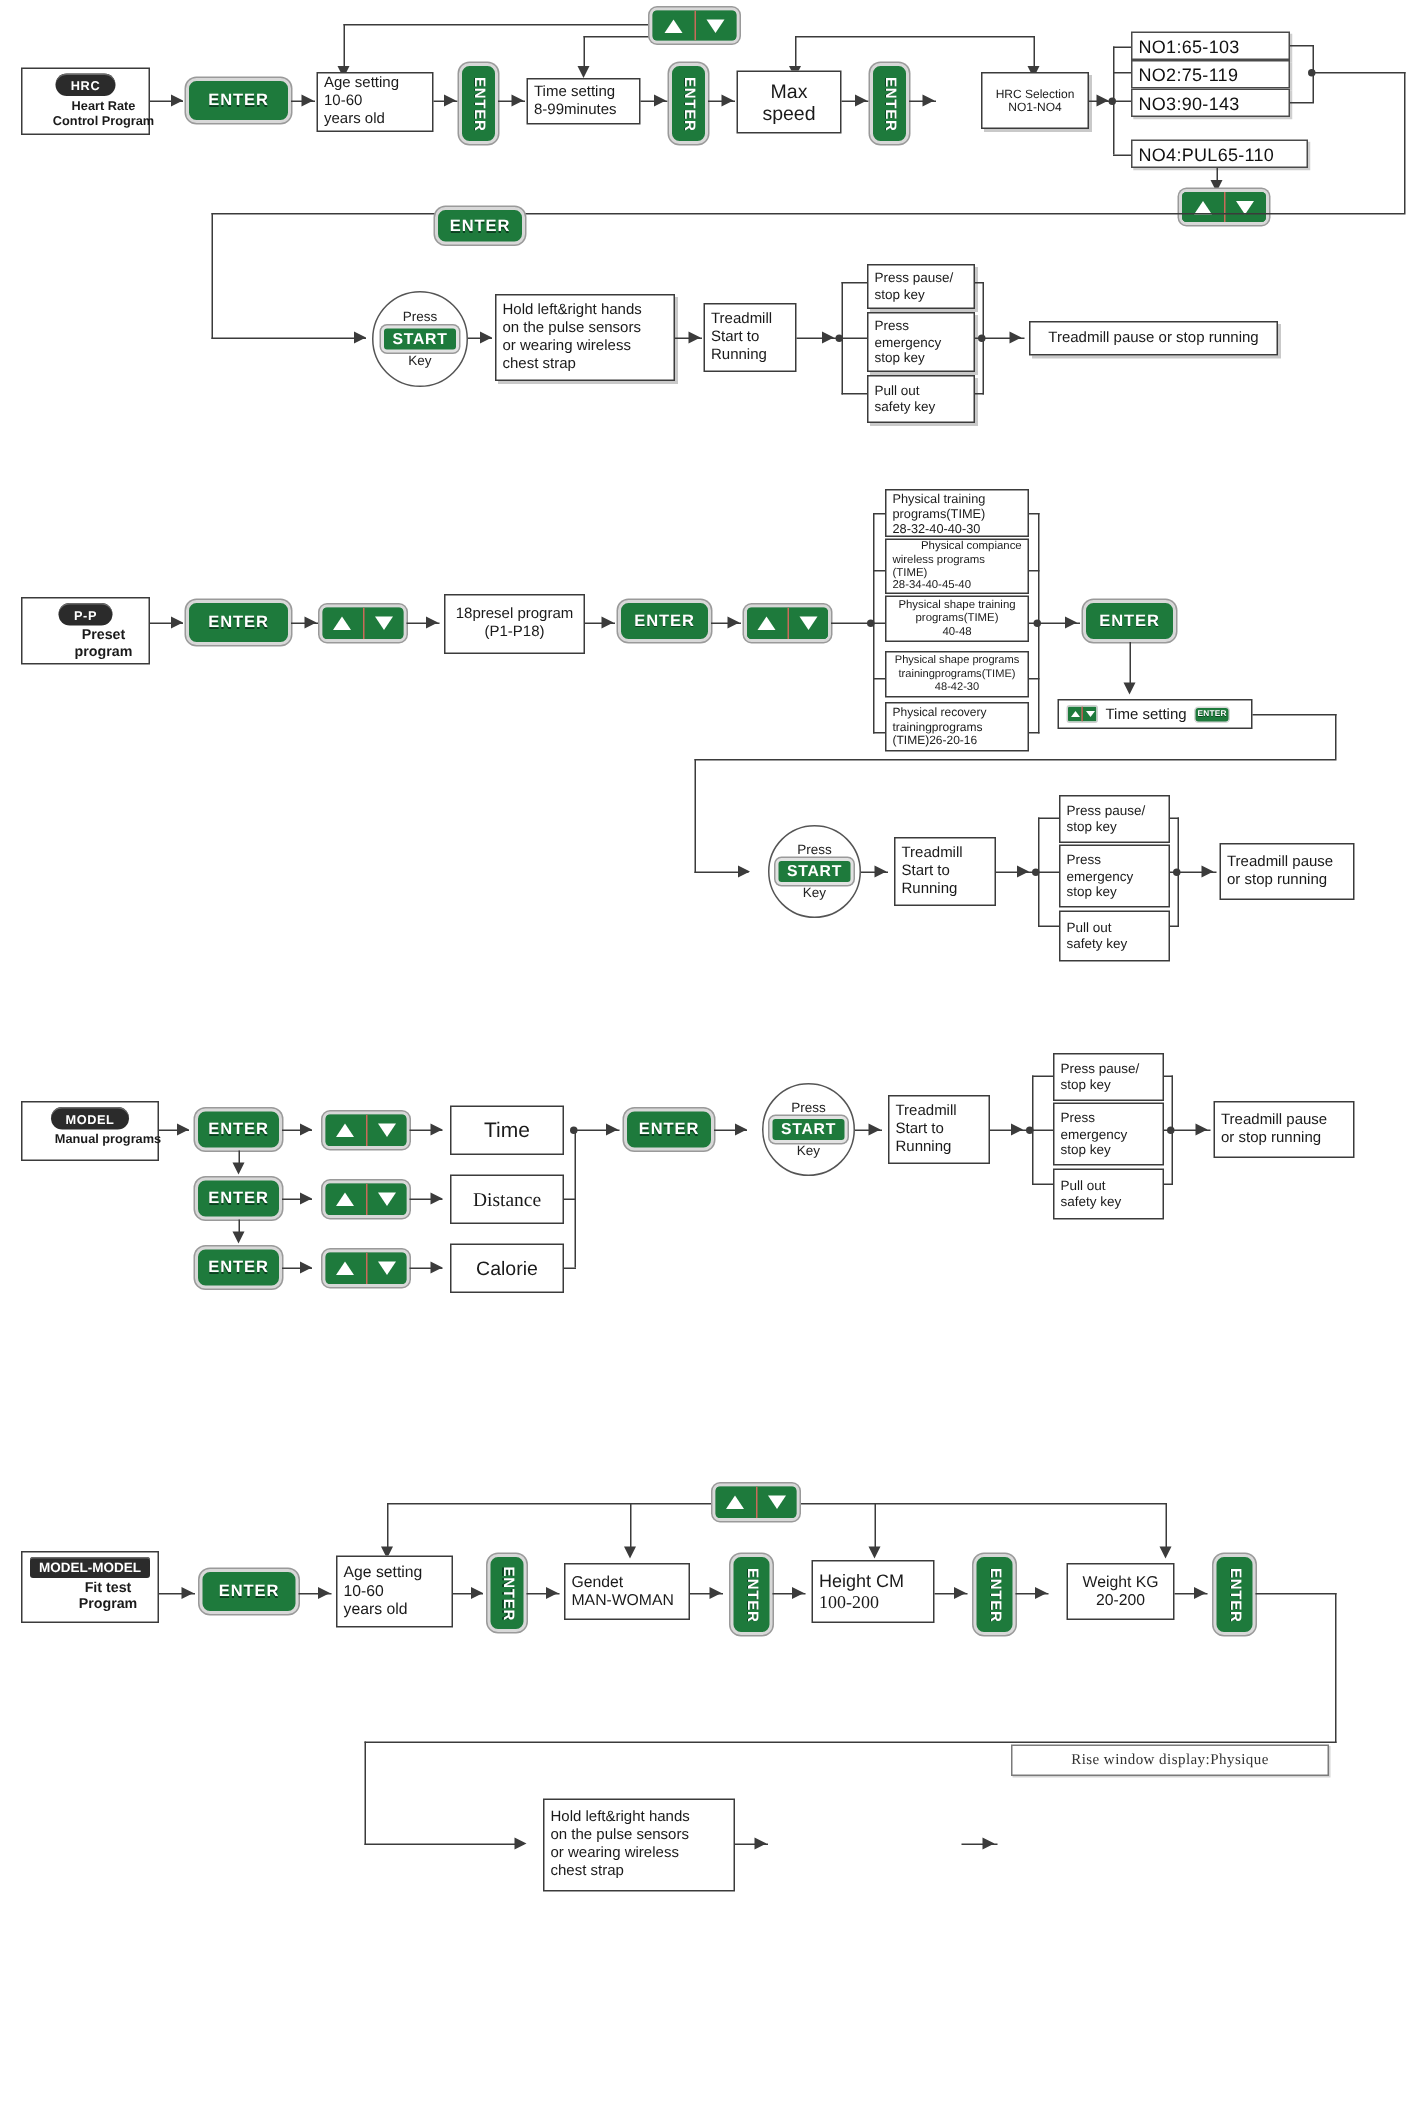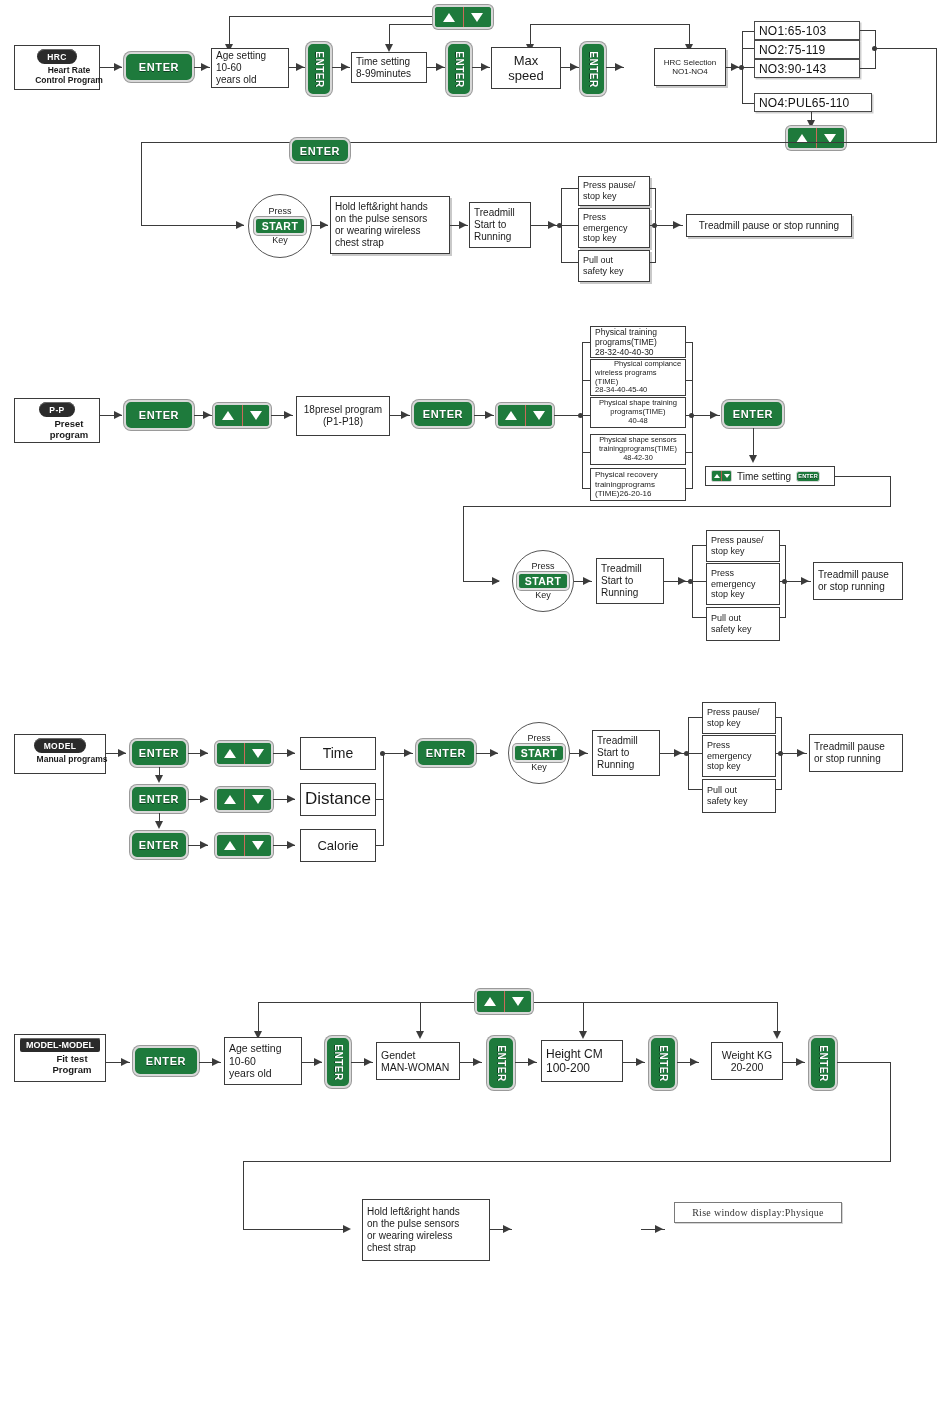--- a/index.html
+++ b/index.html
@@ -393,21 +393,21 @@
     <span class="ln" style="font-size:7.6px;">wireless programs</span>
     <span class="ln" style="font-size:7.6px;">(TIME)</span>
     <span class="ln" style="font-size:7.6px;">28-34-40-45-40</span>
   </div>
   <div class="box center" style="left:590px;top:397px;width:96px;height:31px;">
     <span class="ln" style="font-size:7.6px;">Physical shape training</span>
     <span class="ln" style="font-size:7.6px;">programs(TIME)</span>
     <span class="ln" style="font-size:7.6px;">40-48</span>
   </div>
   <div class="box center" style="left:590px;top:434px;width:96px;height:31px;">
-    <span class="ln" style="font-size:7.4px;">Physical shape sensors</span>
+    <span class="ln" style="font-size:7.4px;">Physical shape programs</span>
     <span class="ln" style="font-size:7.4px;">trainingprograms(TIME)</span>
     <span class="ln" style="font-size:7.4px;">48-42-30</span>
   </div>
   <div class="box" style="left:590px;top:468px;width:96px;height:33px;">
     <span class="ln" style="font-size:8px;">Physical recovery</span>
     <span class="ln" style="font-size:8px;">trainingprograms</span>
     <span class="ln" style="font-size:8px;">(TIME)26-20-16</span>
   </div>
 
   <div class="vline" style="left:692px;top:342px;height:147px;"></div>
@@ -556,21 +556,21 @@
   <div class="arr-r" style="left:287px;top:749px;"></div>
   <div class="hline" style="left:273px;top:799px;width:22px;"></div>
   <div class="arr-r" style="left:287px;top:795px;"></div>
   <div class="hline" style="left:273px;top:845px;width:22px;"></div>
   <div class="arr-r" style="left:287px;top:841px;"></div>
 
   <div class="box center" style="left:300px;top:737px;width:76px;height:33px;">
     <span class="ln" style="font-size:14px;">Time</span>
   </div>
   <div class="box center" style="left:300px;top:783px;width:76px;height:33px;">
-    <span class="ln" style="font-size:17px;">Distance</span>
+    <span class="ln" style="font-size:13px;font-family:Liberation Serif, serif;">Distance</span>
   </div>
   <div class="box center" style="left:300px;top:829px;width:76px;height:33px;">
     <span class="ln" style="font-size:13px;">Calorie</span>
   </div>
 
   <div class="vline" style="left:383px;top:753px;height:92px;"></div>
   <div class="hline" style="left:376px;top:799px;width:8px;"></div>
   <div class="hline" style="left:376px;top:845px;width:8px;"></div>
   <div class="dot" style="left:380px;top:751px;"></div>
   <div class="hline" style="left:383px;top:753px;width:30px;"></div>
@@ -686,21 +686,21 @@
   <div class="arr-r" style="left:473px;top:1058px;"></div>
 
   <div class="enter vert" style="left:487px;top:1036px;width:28px;height:54px;">
     <span>ENTER</span>
   </div>
   <div class="hline" style="left:515px;top:1062px;width:22px;"></div>
   <div class="arr-r" style="left:528px;top:1058px;"></div>
 
   <div class="box" style="left:541px;top:1040px;width:82px;height:42px;">
     <span class="ln" style="font-size:12px;">Height CM</span>
-    <span class="ln" style="font-size:12px;">100-200</span>
+    <span class="ln" style="font-size:12px;font-family:Liberation Serif, serif;">100-200</span>
   </div>
   <div class="hline" style="left:623px;top:1062px;width:22px;"></div>
   <div class="arr-r" style="left:636px;top:1058px;"></div>
 
   <div class="enter vert" style="left:649px;top:1036px;width:28px;height:54px;">
     <span>ENTER</span>
   </div>
   <div class="hline" style="left:677px;top:1062px;width:22px;"></div>
   <div class="arr-r" style="left:690px;top:1058px;"></div>
 
@@ -727,17 +727,17 @@
     <span class="ln" style="font-size:10px;">on the pulse sensors</span>
     <span class="ln" style="font-size:10px;">or wearing wireless</span>
     <span class="ln" style="font-size:10px;">chest strap</span>
   </div>
   <div class="hline" style="left:490px;top:1229px;width:22px;"></div>
   <div class="arr-r" style="left:503px;top:1225px;"></div>
 
   <div class="hline" style="left:641px;top:1229px;width:24px;"></div>
   <div class="arr-r" style="left:655px;top:1225px;"></div>
 
-  <div class="resbox" style="left:674px;top:1202px;width:168px;height:21px;">
+  <div class="resbox" style="left:674px;top:1163px;width:212px;height:21px;">
     <span>Rise window display:Physique</span>
   </div>
 
 </div>
 
 </body></html>

